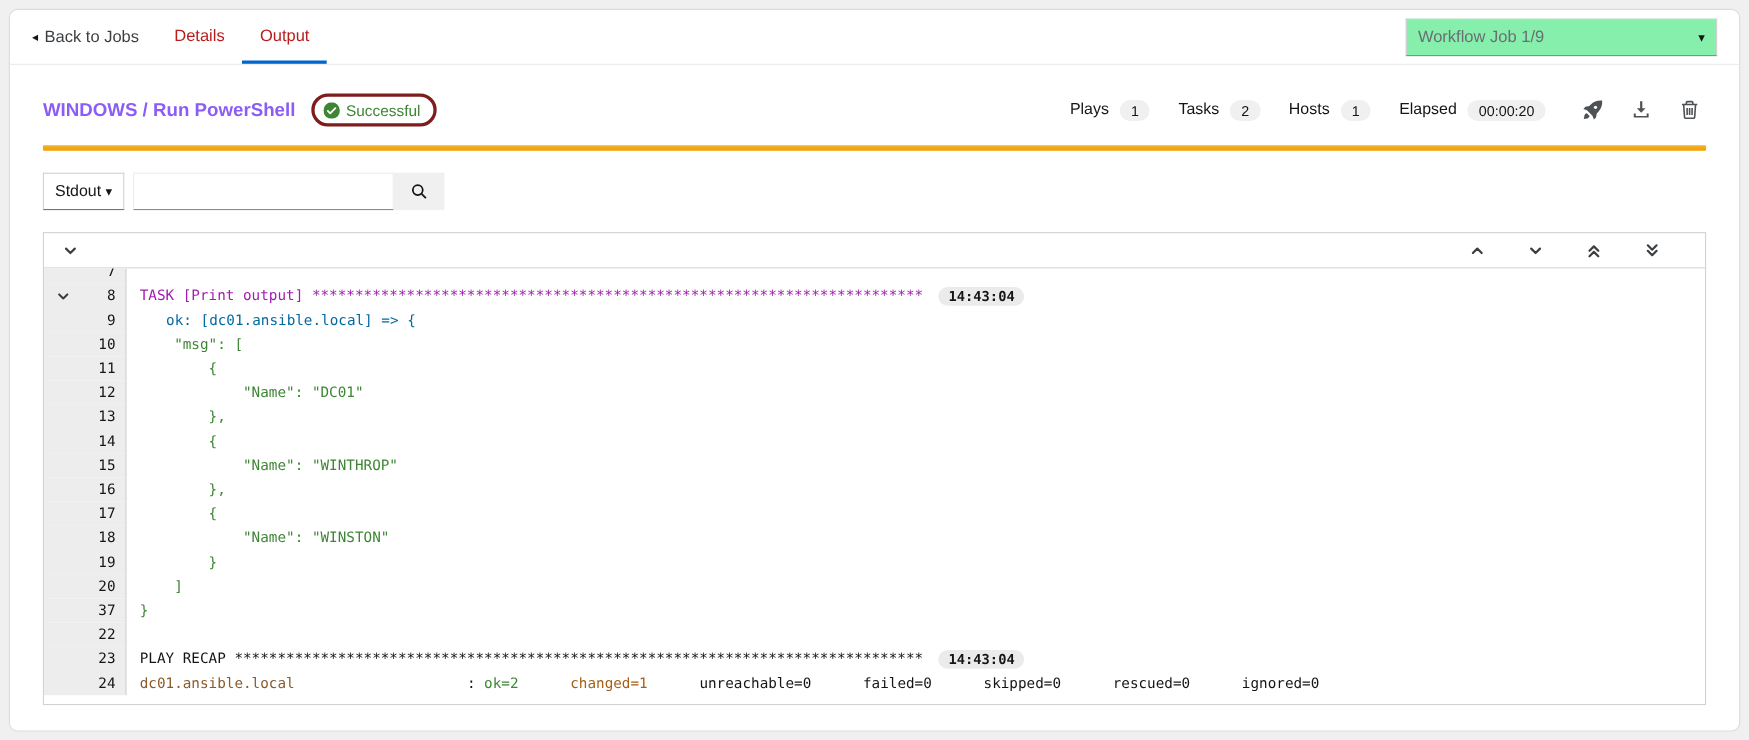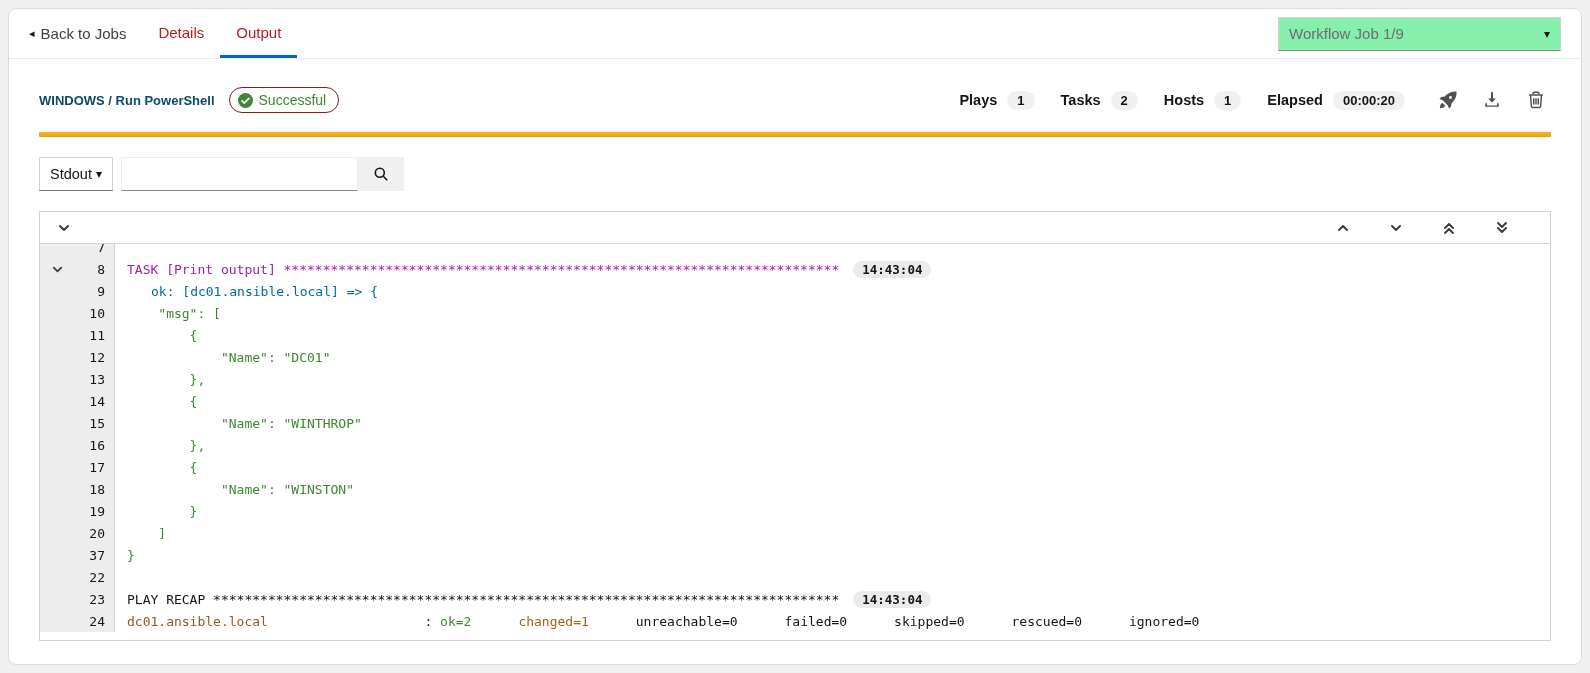--- a/index.html
+++ b/index.html
@@ -19,28 +19,28 @@
   .wf-select {
     align-self: center; width: 283px; height: 34px; display: flex; align-items: center;
     border: 1px solid #d2d2d2; border-bottom-color: #8a8d90; background: #86efac;
     padding: 0 10px; font-size: 15px; color: #6a6e73; cursor: pointer;
   }
   .wf-select .grow { flex: 1; }
   .caret { color: #151515; font-size: 12px; }
 
   
   .headrow { display: flex; align-items: center; padding: 26px 30px 17px 30px; }
-  .job-title { font-size: 13px; font-weight: bold; color: #0c4a6e; }
+  .job-title { font-size: 17px; font-weight: bold; color: #8b5cf6; }
   .status-pill {
     margin-left: 14px; display: inline-flex; align-items: center; gap: 6px;
-    border: 1px solid #7f1d1d; border-radius: 30px; padding: 4px 12px 4px 8px;
+    border: 3px solid #7f1d1d; border-radius: 30px; padding: 4px 12px 4px 8px;
     font-size: 14px; color: #3e8635; background: #fff; cursor: pointer;
   }
   .head-spacer { flex: 1; }
-  .stats { display: flex; align-items: center; gap: 26px; margin-right: 28px; font-weight: bold; }
+  .stats { display: flex; align-items: center; gap: 26px; margin-right: 28px; }
   .stat { display: flex; align-items: center; gap: 10px; font-size: 14.5px; color: #151515; }
   .pill { background: #f0f0f0; border-radius: 30px; padding: 2px 10px; font-size: 13px; color: #151515; min-width: 26px; text-align: center; }
   .head-icons { display: flex; align-items: center; gap: 14px; }
   .icon-btn { width: 30px; height: 30px; display: flex; align-items: center; justify-content: center; cursor: pointer; border-radius: 4px; }
   .icon-btn svg { display: block; }
 
   
   .status-bar { margin: 0 30px; height: 5px; background: linear-gradient(to bottom, #f4b42a, #ef9f00); border-radius: 1px; }
 
   

